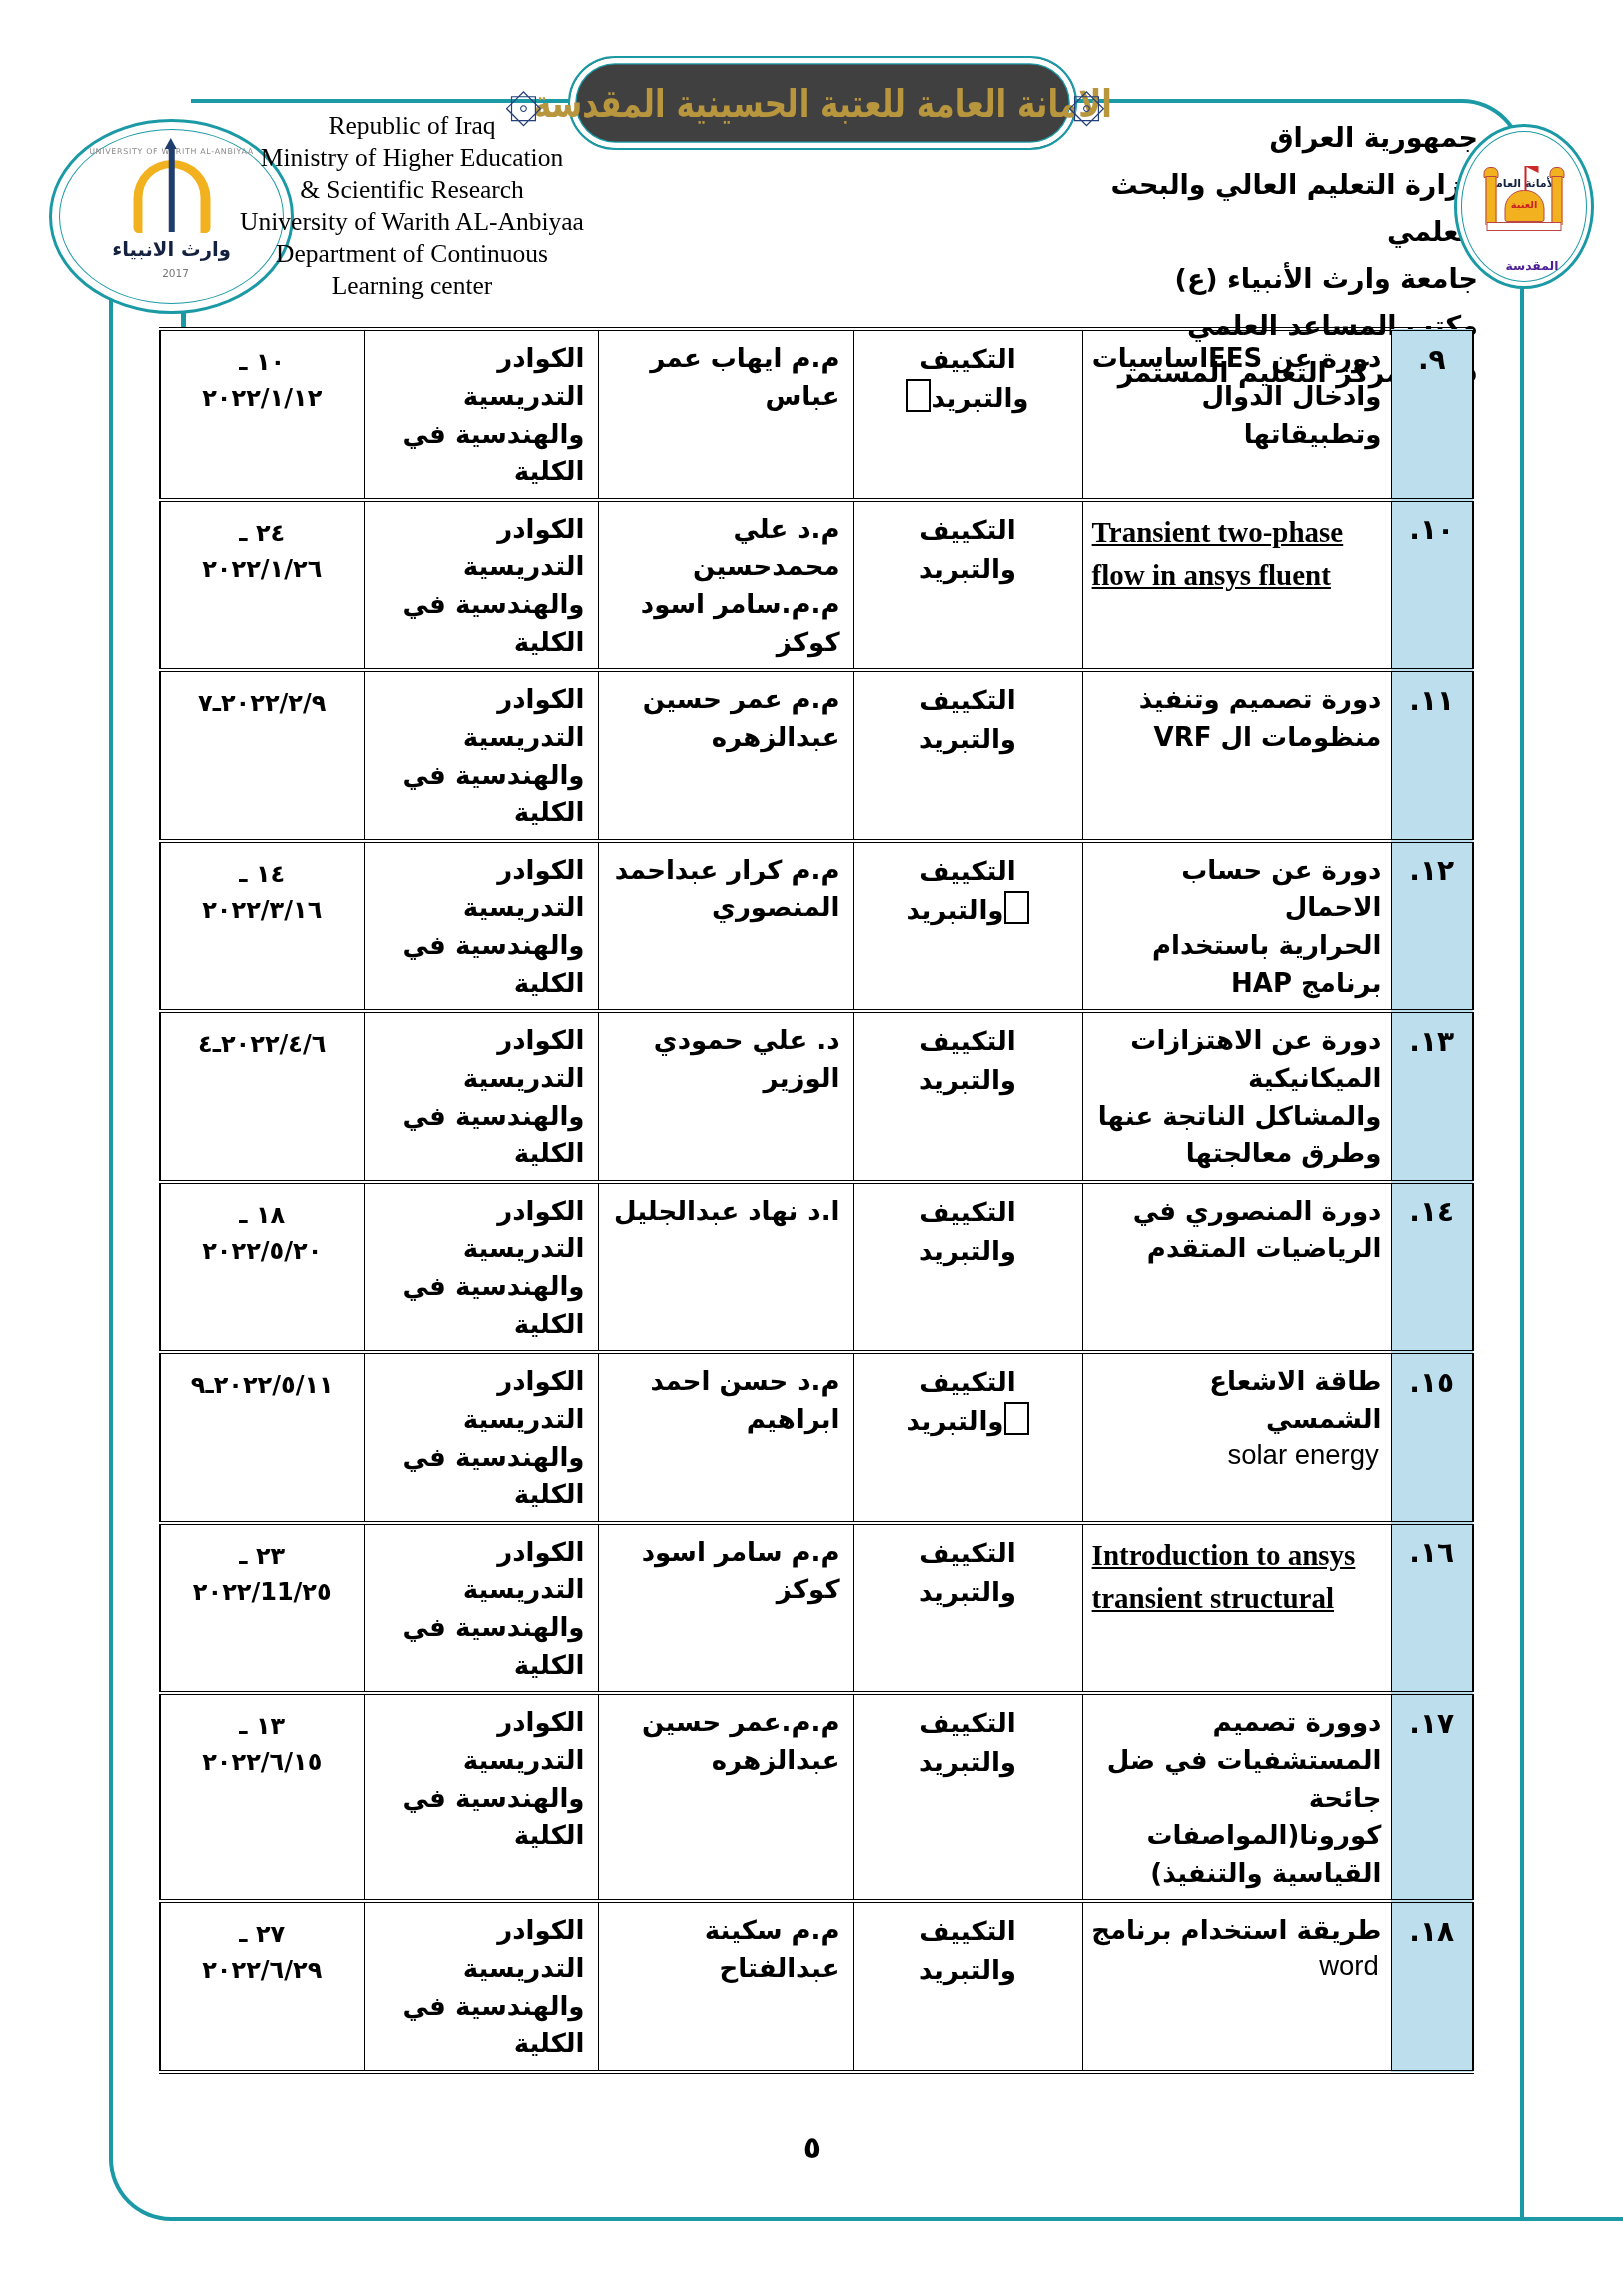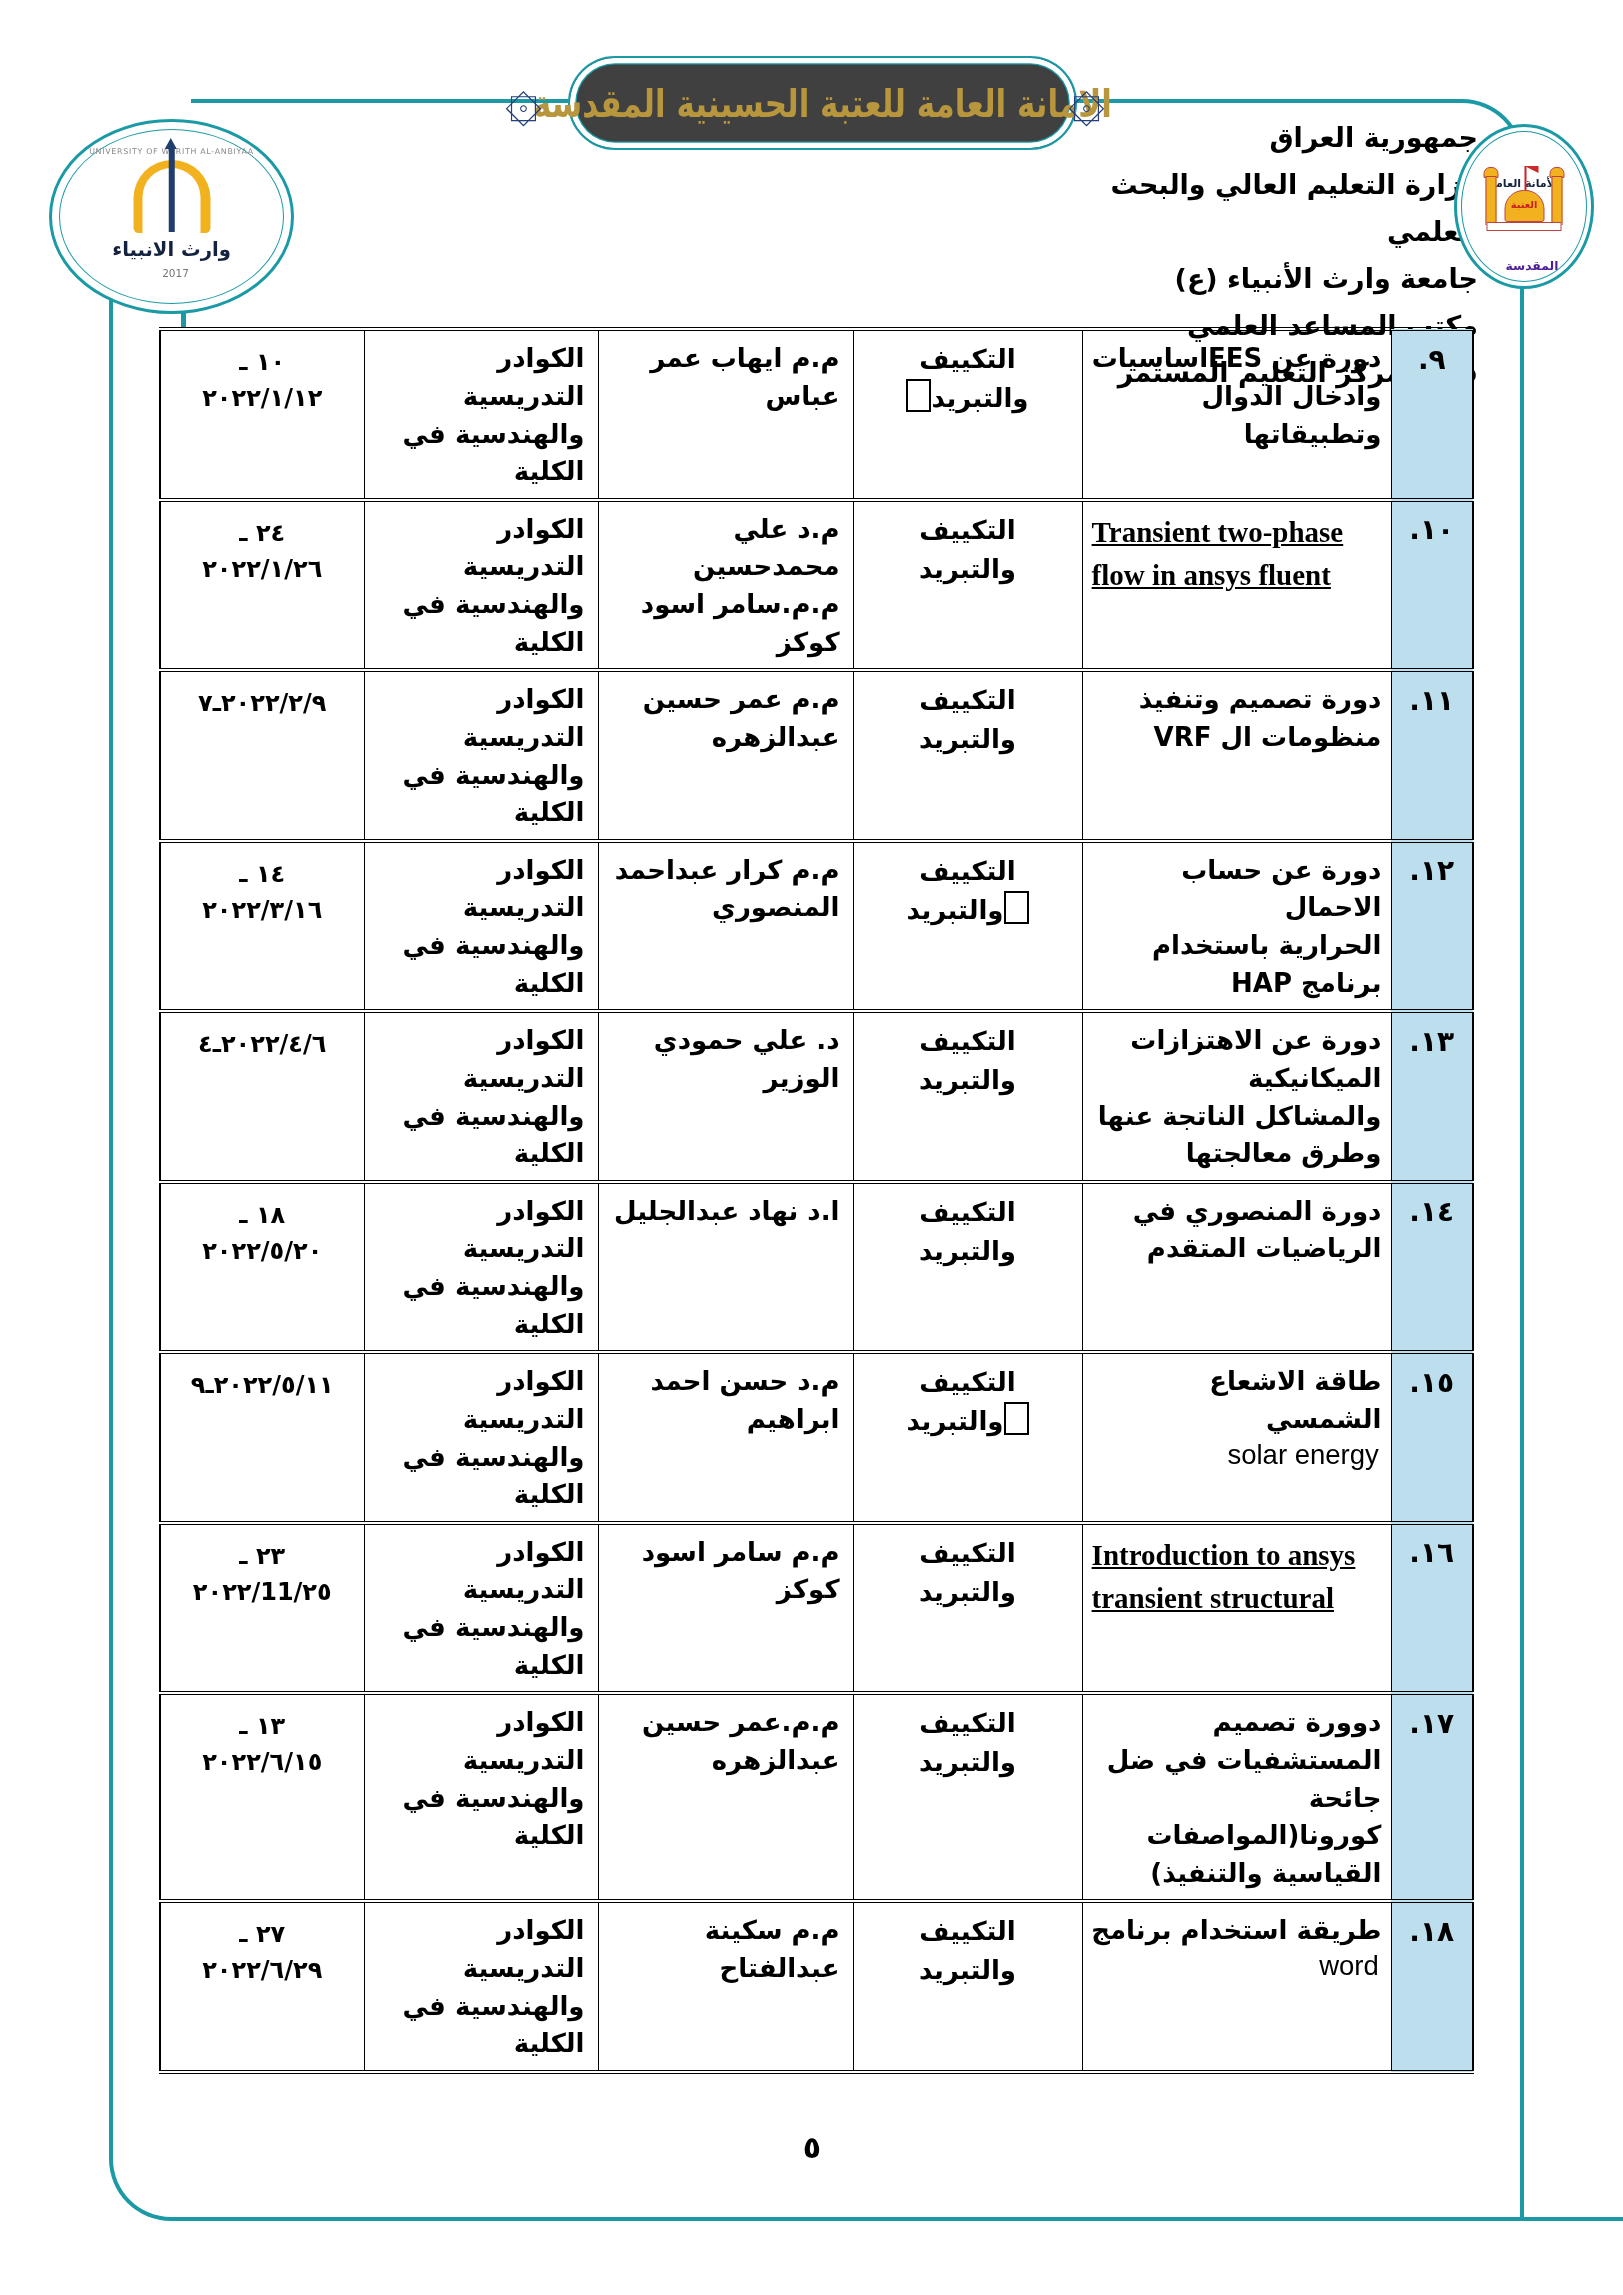--- a/index.html
+++ b/index.html
@@ -123,20 +123,26 @@
   <div class="seal-left">
     <div class="ring"></div>
     <div class="ring2"></div>
     <div class="ringtext">UNIVERSITY OF WARITH AL-ANBIYAA</div>
     <div class="arch"></div>
     <div class="pen"></div>
     <div class="sl-ar">وارث الانبياء</div>
     <div class="sl-year">2017</div>
   </div>
 
+  <div class="hdr-en">Republic of Iraq
+Ministry of  Higher Education
+&amp; Scientific Research
+University of  Warith AL-Anbiyaa
+Department of Continuous
+Learning center</div>
 
   <div class="banner">
     <div class="banner-text">الامانة العامة للعتبة الحسينية المقدسة</div>
   </div>
   <div class="knot kl">۞</div>
   <div class="knot kr">۞</div>
 
 
   <div class="hdr-ar">جمهورية العراق
 وزارة التعليم العالي والبحث العلمي

